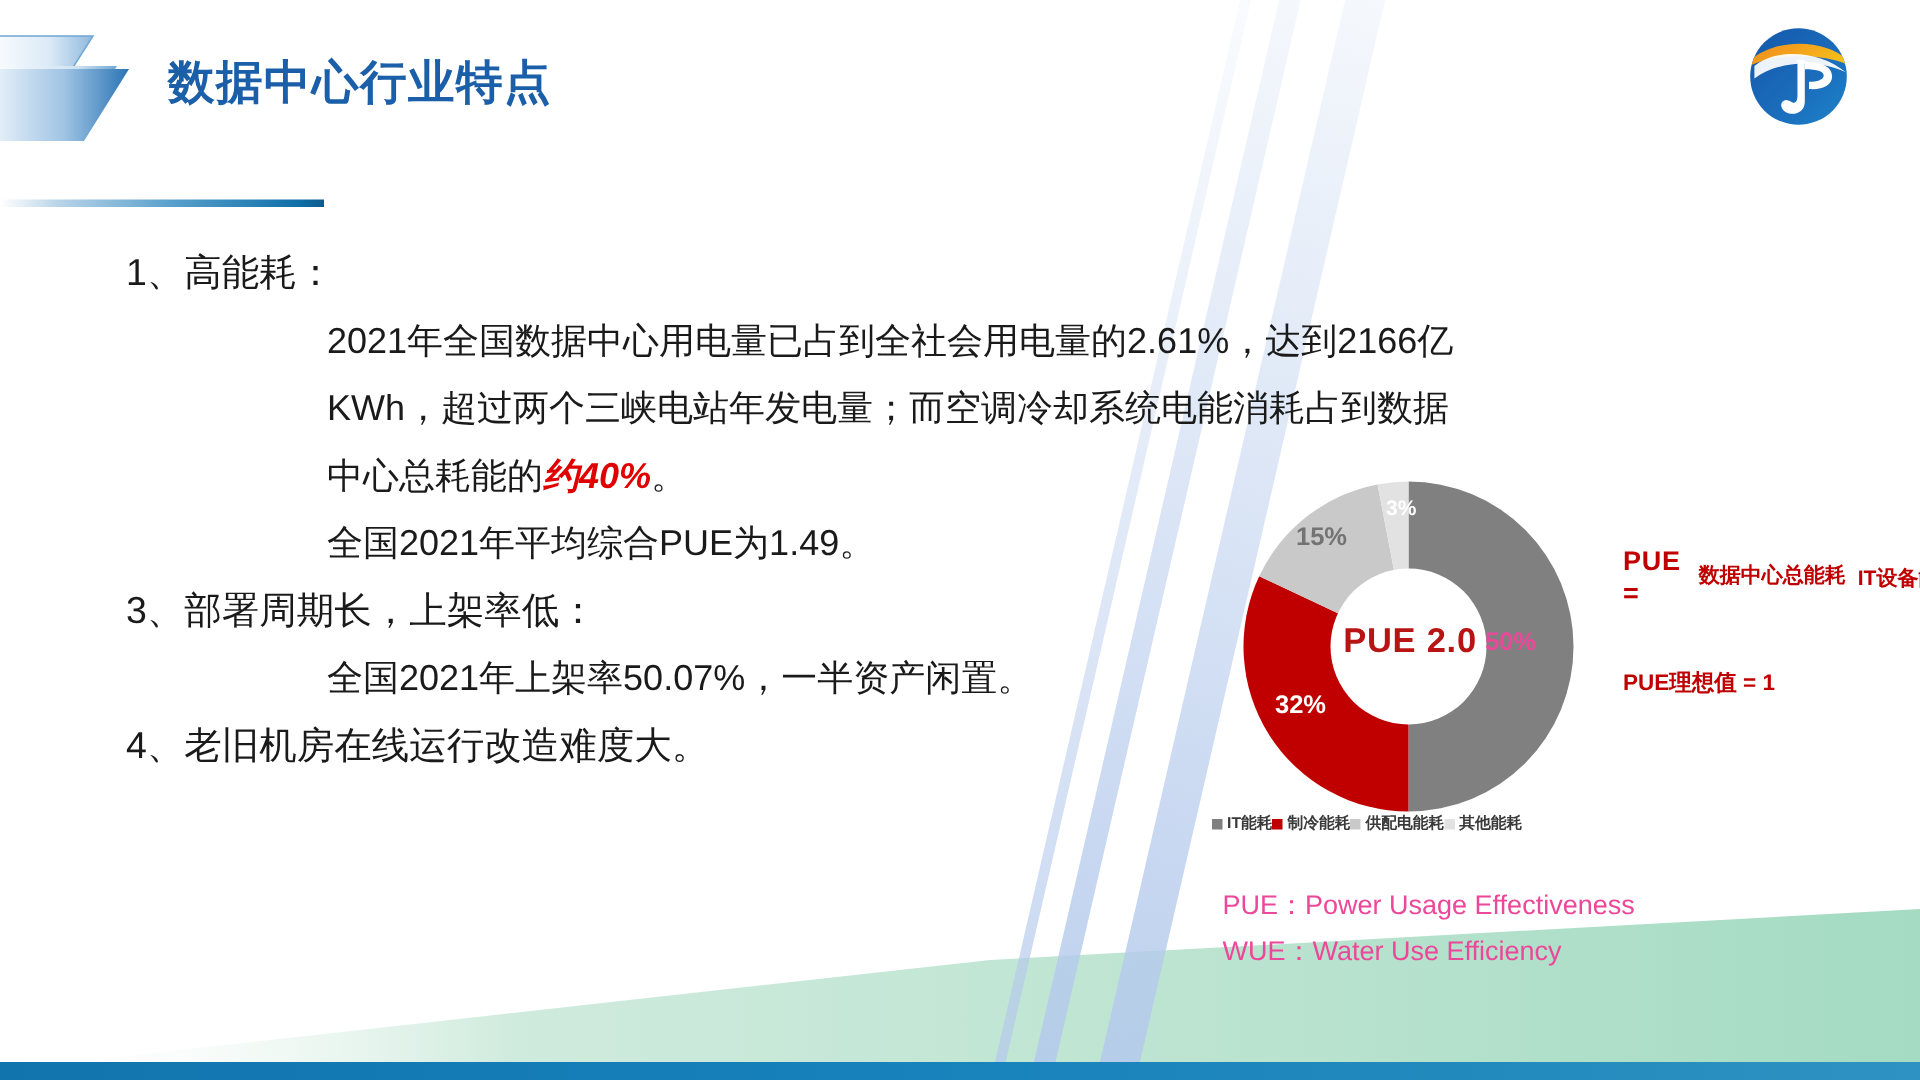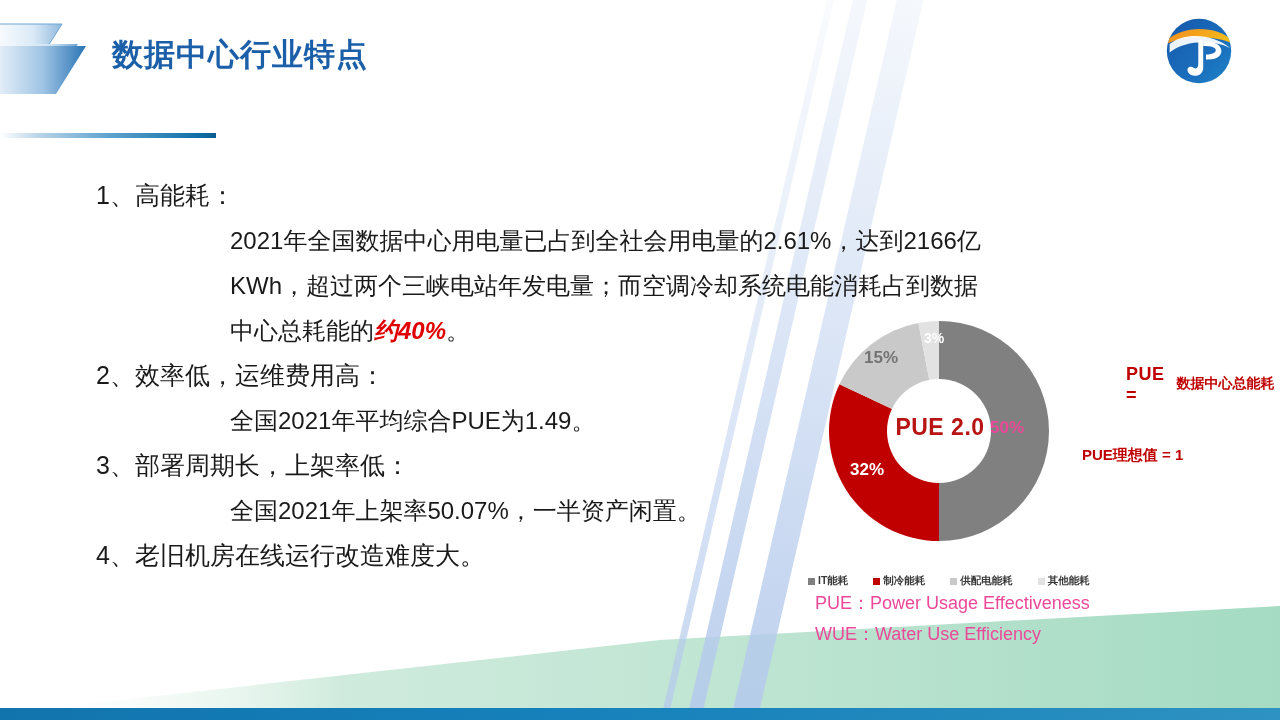--- a/index.html
+++ b/index.html
@@ -59,24 +59,23 @@
     color: #1a5fa8;
     letter-spacing: 1px;
     white-space: nowrap;
   }
 
   .logo { position: absolute; left: 1164px; top: 16px; width: 70px; height: 70px; }
 
   
   .bullets {
     position: absolute;
-    left: 84px; top: 173px;
+    left: 84px; top: 160px;
     width: 720px;
     color: #1a1a1a;
-    margin-left: 12px;
   }
   .b-line {
     font-size: 25px;
     line-height: 45px;
     white-space: nowrap;
   }
   .b-sub {
     font-size: 24px;
     line-height: 45px;
     padding-left: 134px;
@@ -97,39 +96,38 @@
   }
   .slice-label {
     position: absolute;
     font-weight: bold;
     white-space: nowrap;
   }
   .legend {
     position: absolute;
     left: 8px; top: 222px;
     display: flex;
-    gap: 25px;
+    gap: 0;
     align-items: flex-end;
     font-size: 10.5px;
     color: #3a3a3a;
     font-weight: bold;
-    margin-top: 32px;
   }
   .legend-item { display: flex; align-items: center; gap: 3px; white-space: nowrap; }
   .legend-swatch { width: 7px; height: 7px; display: inline-block; }
 
   
   .formula {
     position: absolute;
     left: 1082px; top: 364px;
     color: #c00000;
     width: 200px;
   }
   .formula-row { display: flex; align-items: center; gap: 8px; }
-  .formula-lhs { font-size: 18px; font-weight: bold; letter-spacing: 0.5px; margin-left: 44px; }
+  .formula-lhs { font-size: 18px; font-weight: bold; letter-spacing: 0.5px; }
   .frac { display: flex; align-items: center; }
   .frac-num { font-size: 14px; font-weight: bold; padding: 0 4px 2px; white-space: nowrap; }
   .frac-bar { width: 100%; height: 2px; background: #c00000; }
   .frac-den { font-size: 14px; font-weight: bold; padding: 2px 4px 0; white-space: nowrap; }
   .formula-ideal {
     margin-top: 40px;
     font-size: 15px; font-weight: bold;
     white-space: nowrap;
   }
 
@@ -223,23 +221,20 @@
     <div class="b-sub">
       <span>2021年全国数据中心用电量已占到全社会用电量的2.61%，达到2166亿</span>
     </div>
     <div class="b-sub">
       <span>KWh，超过两个三峡电站年发电量；而空调冷却系统电能消耗占到数据</span>
     </div>
     <div class="b-sub">
       <span>中心总耗能的</span><span class="hl">约40%</span><span>。</span>
     </div>
 
-    <div class="b-line">
-      <span>2、</span><span>效率低，运维费用高：</span>
-    </div>
     <div class="b-sub">
       <span>全国2021年平均综合PUE为1.49。</span>
     </div>
 
     <div class="b-line">
       <span>3、</span><span>部署周期长，上架率低：</span>
     </div>
     <div class="b-sub">
       <span>全国2021年上架率50.07%，一半资产闲置。</span>
     </div>

